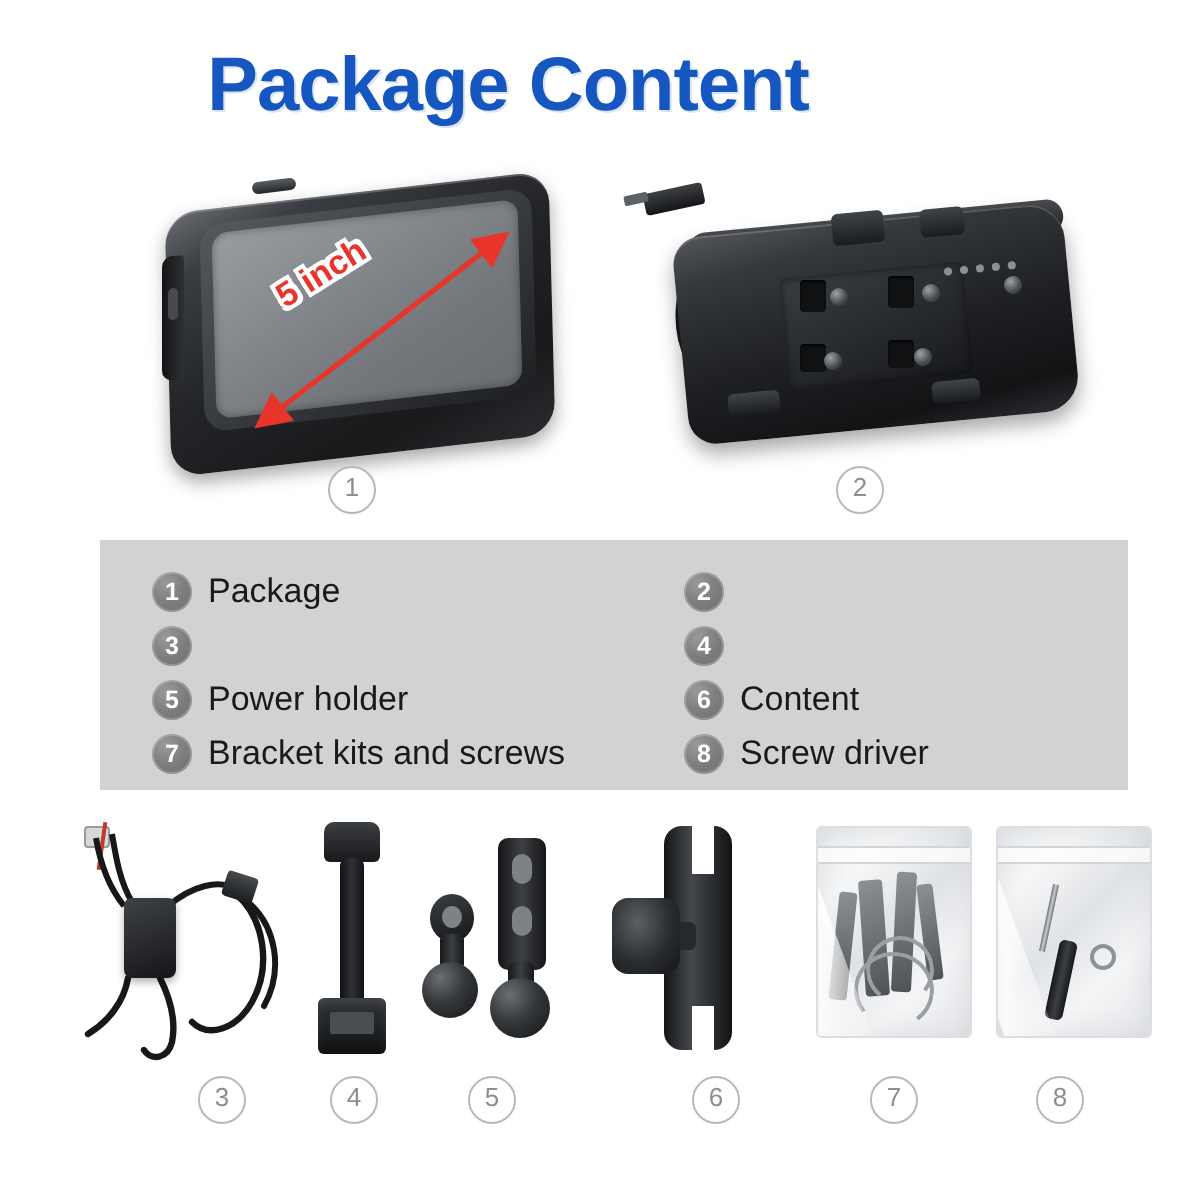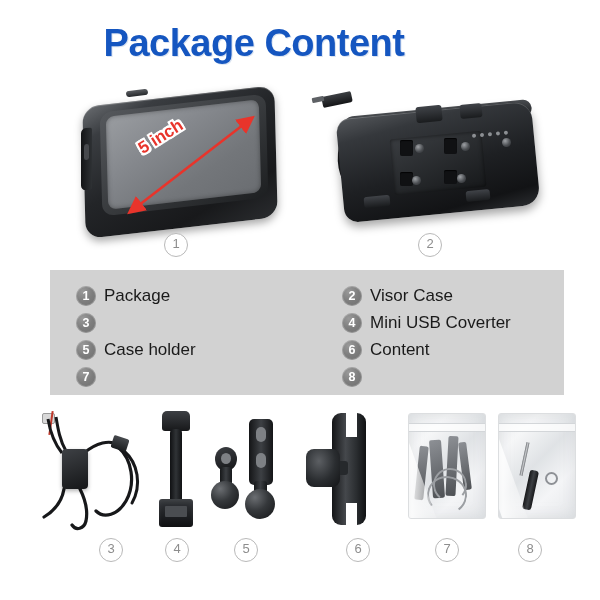--- a/index.html
+++ b/index.html
@@ -565,42 +565,42 @@
   <div class="legend-col" id="legend-col-left">
     <div class="legend-item">
       <div class="badge-filled">1</div>
       <div class="legend-label">Package</div>
     </div>
     <div class="legend-item">
       <div class="badge-filled">3</div>
     </div>
     <div class="legend-item">
       <div class="badge-filled">5</div>
-      <div class="legend-label">Case holder</div>
+      <div class="legend-label">Power holder</div>
     </div>
     <div class="legend-item">
       <div class="badge-filled">7</div>
+      <div class="legend-label">Bracket kits and screws</div>
     </div>
   </div>
 
   <div class="legend-col" id="legend-col-right">
     <div class="legend-item">
       <div class="badge-filled">2</div>
-      <div class="legend-label">Visor Case</div>
     </div>
     <div class="legend-item">
       <div class="badge-filled">4</div>
-      <div class="legend-label">Mini USB Coverter</div>
     </div>
     <div class="legend-item">
       <div class="badge-filled">6</div>
       <div class="legend-label">Content</div>
     </div>
     <div class="legend-item">
       <div class="badge-filled">8</div>
+      <div class="legend-label">Screw driver</div>
     </div>
   </div>
 </div>
 
 <div id="bottom-row">
 
   <div class="acc-cell" id="acc-3">
     <div class="lead-cap"></div>
     <div class="wire-red" style="left:36px; top:6px; transform:rotate(8deg);"></div>
     <svg width="165" height="135" viewBox="0 0 165 135" style="position:absolute;left:0;top:0;">

